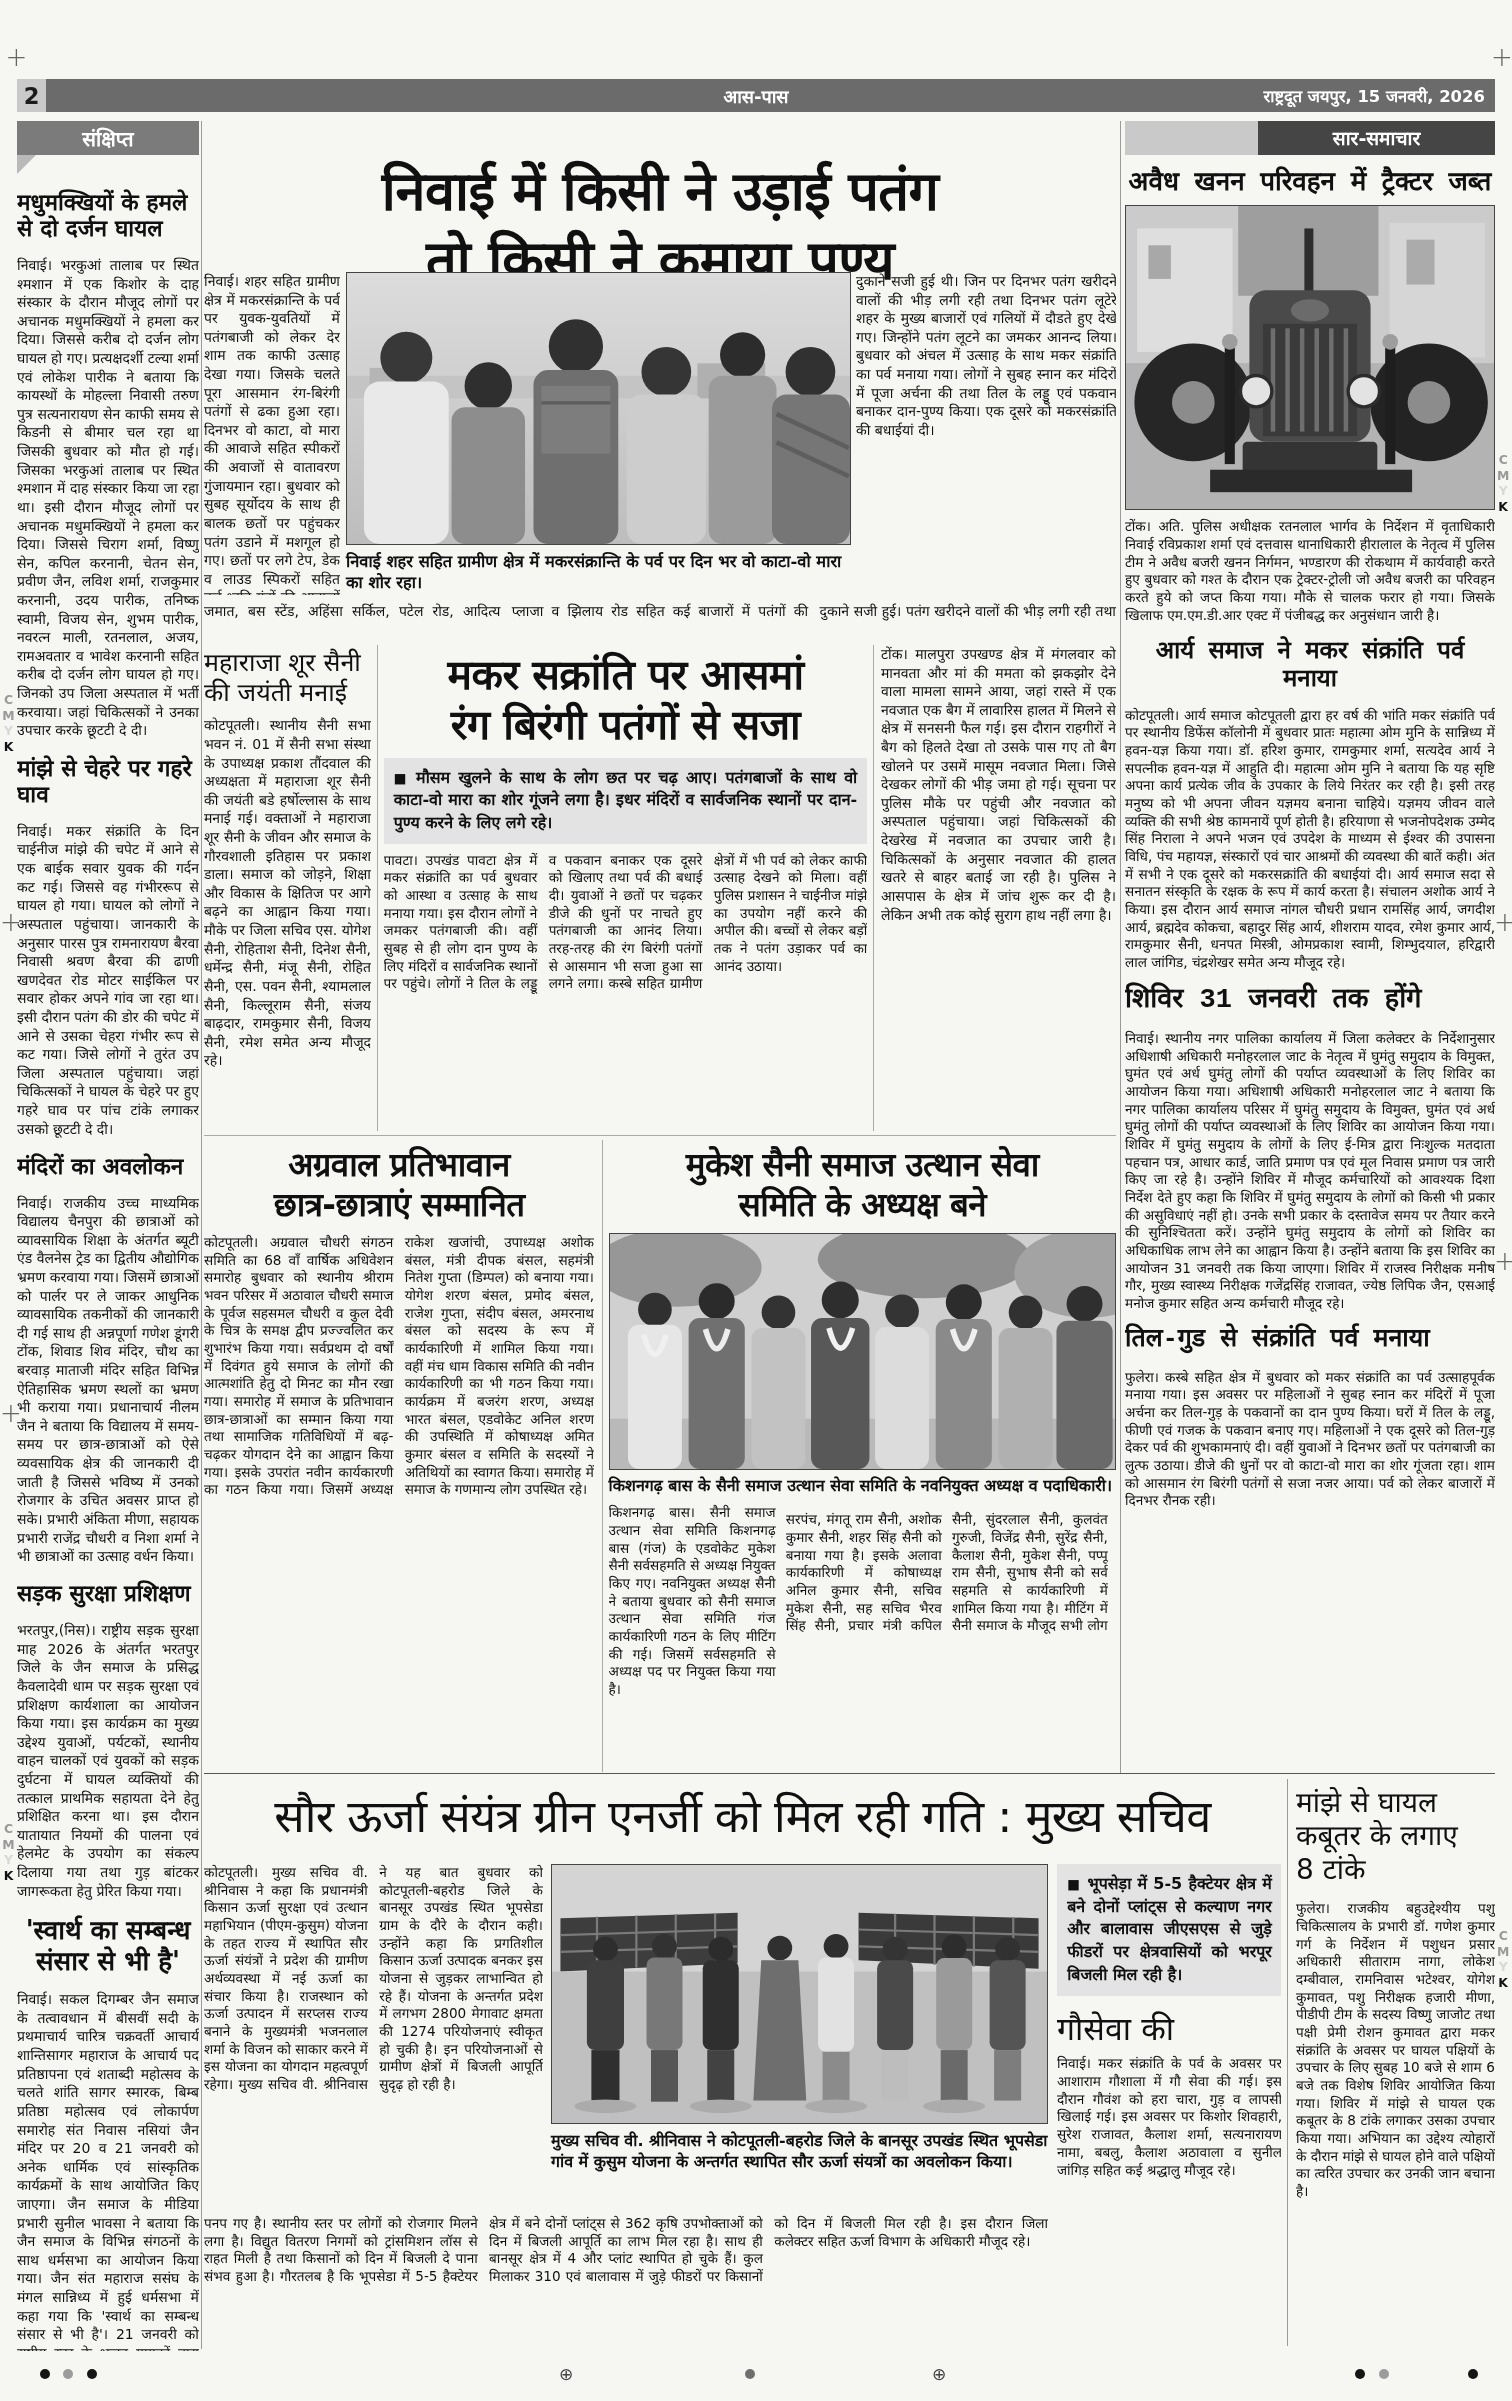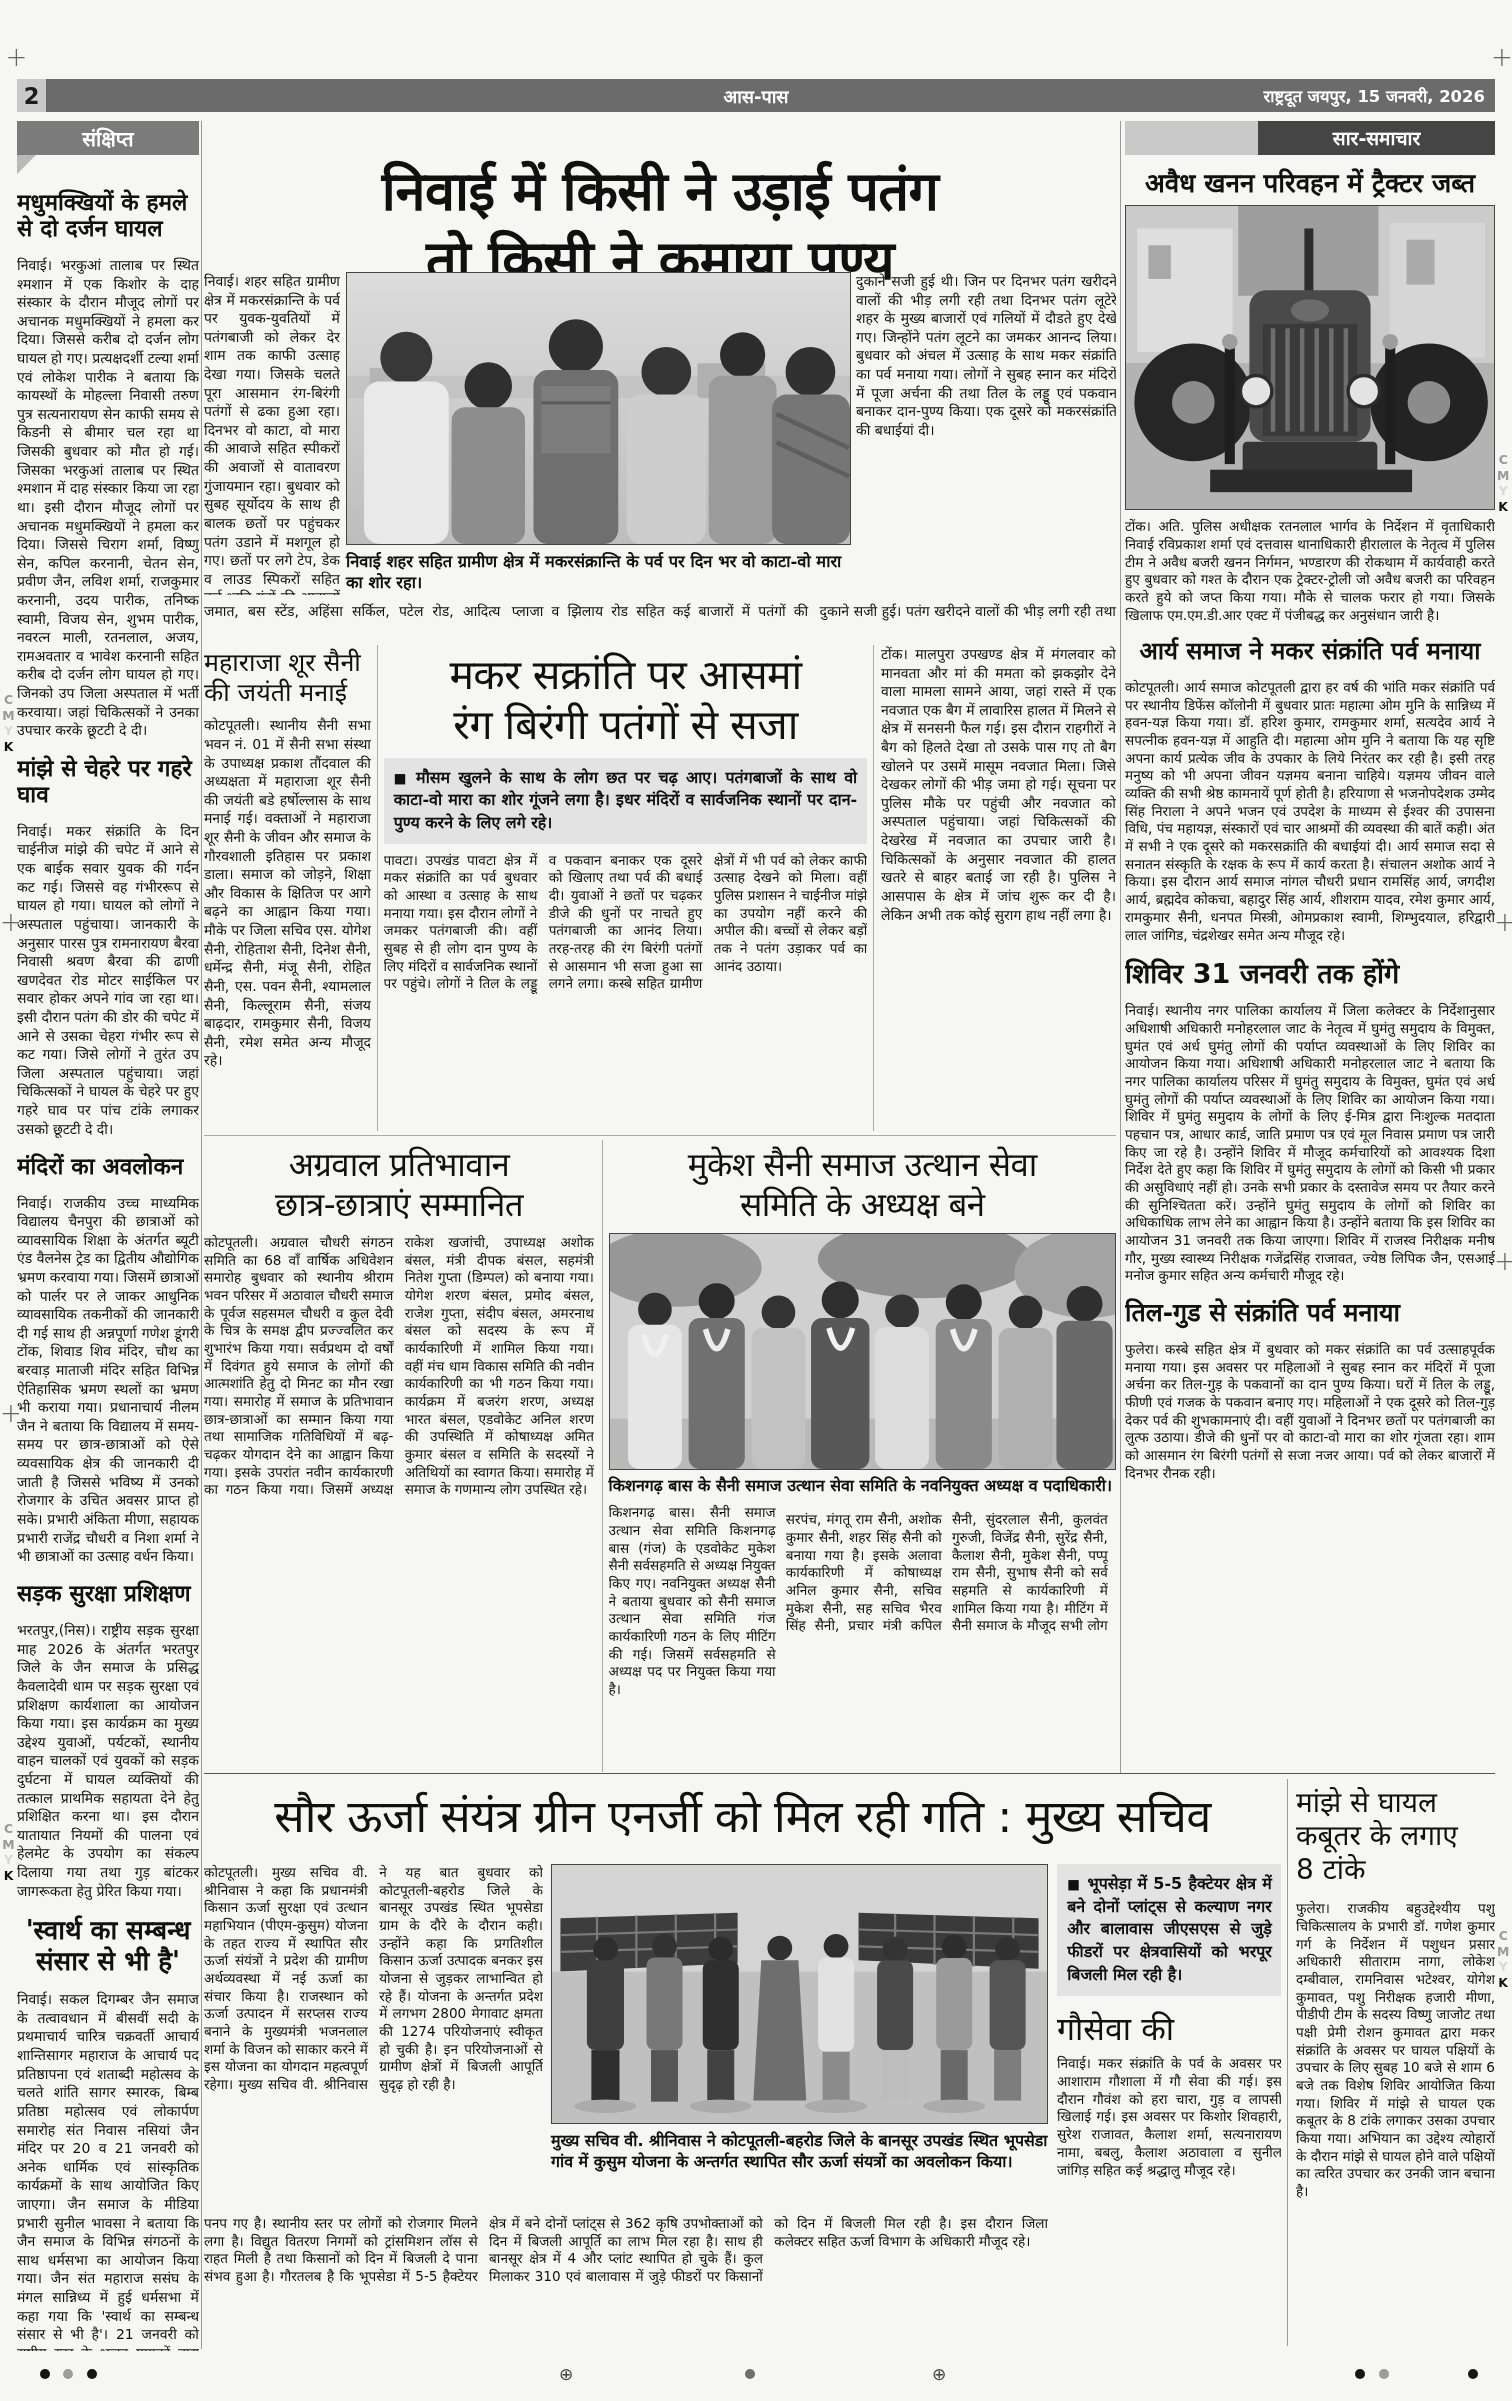--- a/index.html
+++ b/index.html
@@ -32,25 +32,25 @@
   
   .leftcol{left:17px;top:121px;width:182px;height:2230px;}
   .tab{height:34px;background:#7b7b7b;color:#fff;font-size:20.3px;font-weight:bold;
        display:flex;align-items:center;justify-content:center;}
   .tab-fold{width:0;height:0;border-top:19px solid #b9b9b9;border-right:19px solid transparent;}
   
   .rightcol{left:1125px;top:121px;width:370px;height:1652px;}
   .tabwrap{height:34px;background:#c9c9c9;display:flex;justify-content:flex-end;}
   .tab-dark{width:237px;height:34px;background:#454545;color:#fff;font-size:19px;font-weight:bold;
             display:flex;align-items:center;justify-content:center;}
-  .rh{font-size:25px;font-weight:bold;line-height:1.15;margin:13.6px 0 6.8px 0;text-align:center;}
+  .rh{font-size:25px;font-weight:bold;line-height:1.15;margin:13.6px 0 6.8px 0;text-align:center;font-family:Liberation Mono, monospace;}
   
   .center{left:204px;top:121px;width:912px;height:1652px;}
   .mainhead{font-size:54px;font-weight:bold;line-height:1.28;text-align:center;letter-spacing:-0.6px;}
-  .subhead-big{font-size:41px;font-weight:normal;line-height:1.22;text-align:center;letter-spacing:-0.6px;}
+  .subhead-big{font-size:41px;font-weight:bold;line-height:1.22;text-align:center;letter-spacing:-0.6px;}
   .subhead-med{font-size:26px;font-weight:normal;line-height:1.2;}
   .cols2{column-count:2;column-gap:11.3px;}
   .cols3{column-count:3;column-gap:11.3px;}
   .cmyk{font-size:12.4px;font-weight:bold;line-height:1.25;text-align:center;}
   .cmyk .c,.cmyk .m{color:#9a9a9a;}
   .cmyk .y{color:#d8d8d8;}
   .cmyk .k{color:#111;}
   .cropmark{color:#666;font-size:26px;font-weight:300;line-height:1;}
   .regdot{width:10.2px;height:10.2px;border-radius:50%;}
   .regcross{font-size:17px;color:#444;}

